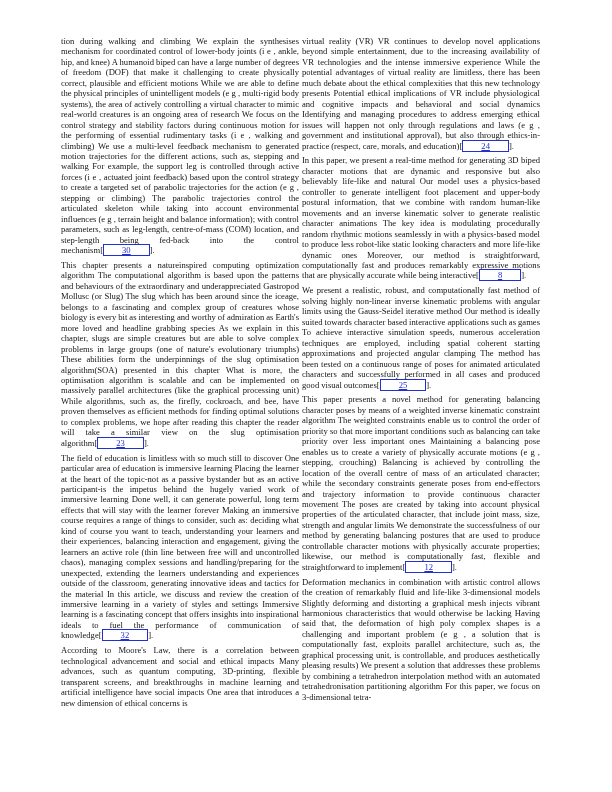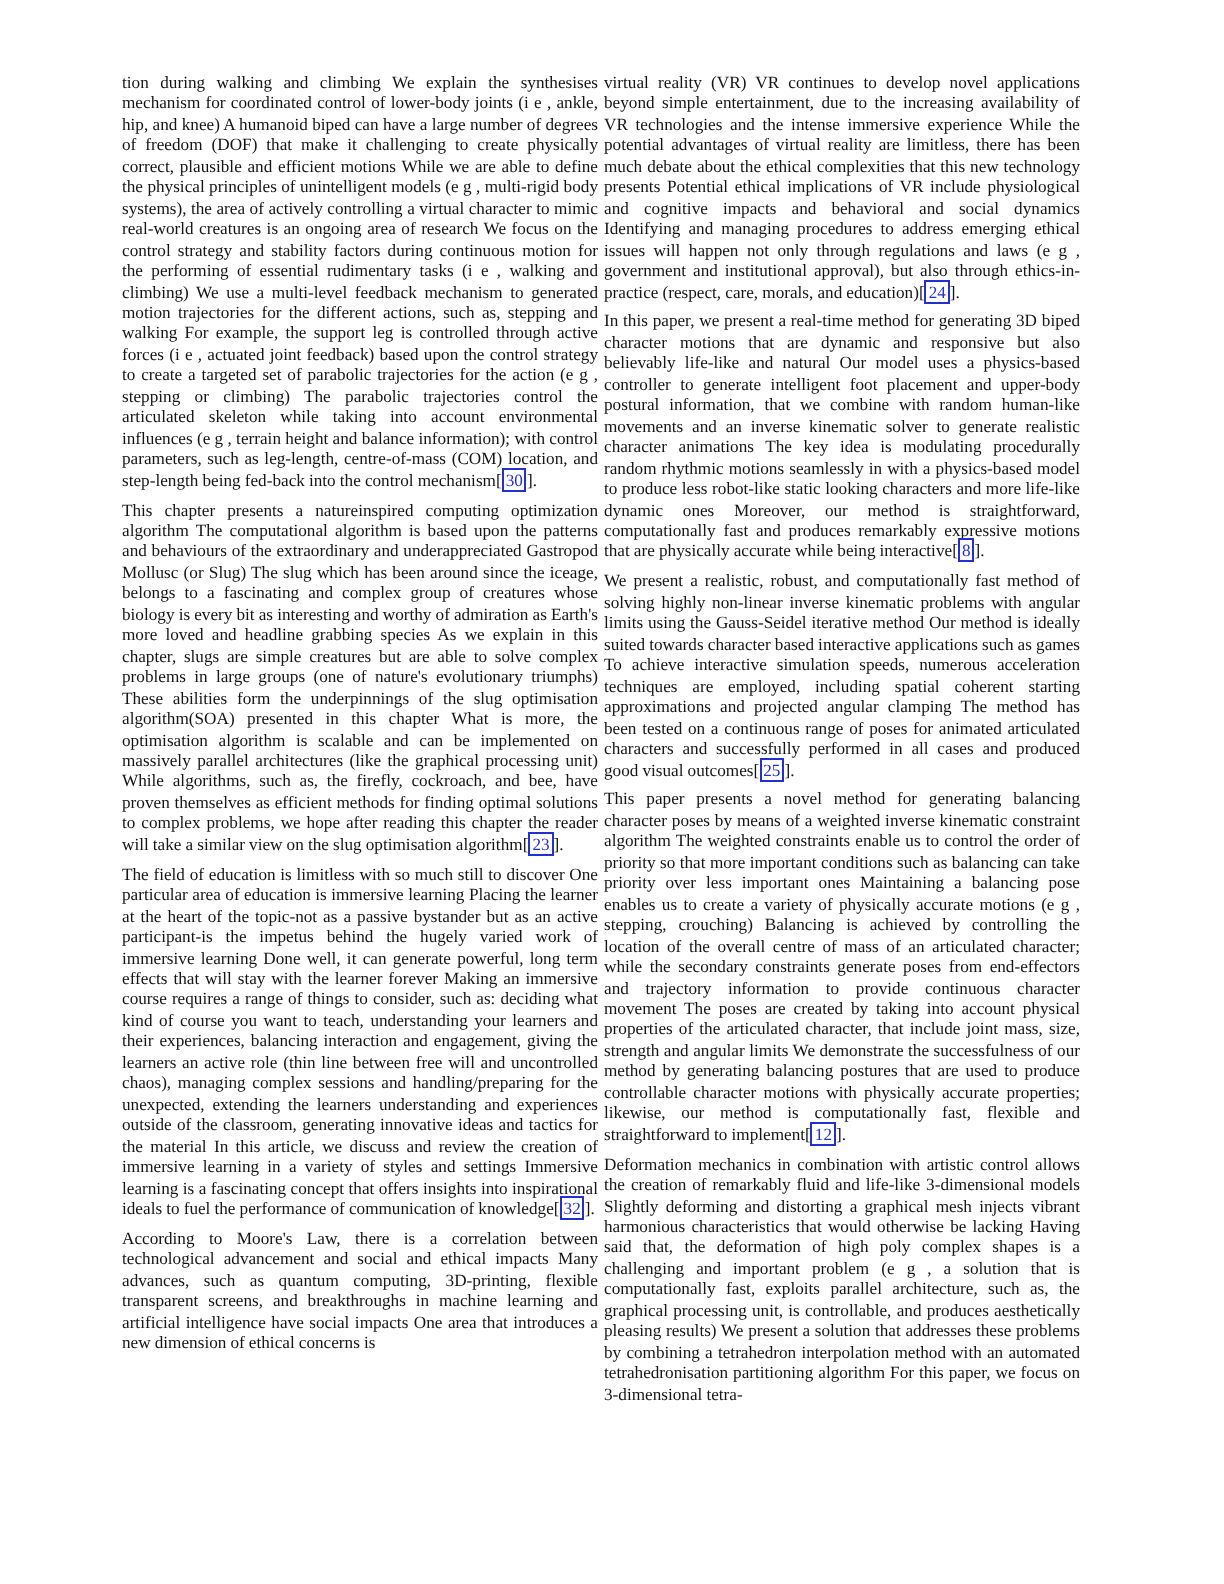--- a/index.html
+++ b/index.html
@@ -30,21 +30,22 @@
     margin: 0 0 4.5px 0;
     font-size: 8.6px;
     line-height: 10.45px;
     text-align: justify;
     color: #141414;
     word-spacing: -0.1px;
   }
   .cite-num {
     color: #2230cf;
     border: 1px solid #2230cf;
-    padding: 0 1px;
+    padding: 0 18px;
+    text-decoration: underline;
   }
   .cite-num:empty { display: none; }
   .cite-bracket { color: #141414; }
 </style>
 </head>
 <body>
 
 <div class="page">
   <div class="content">
 

